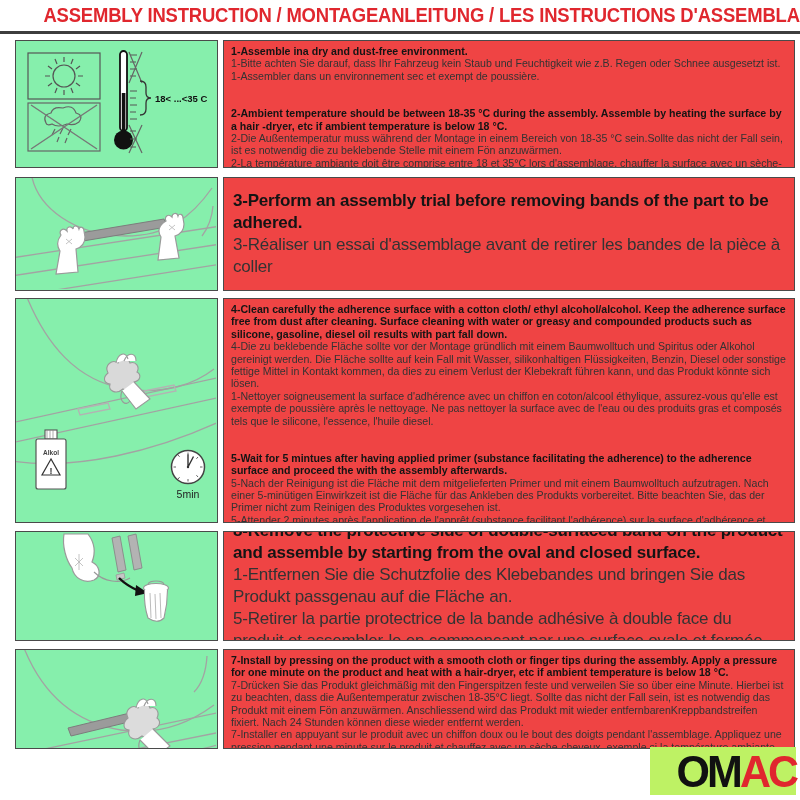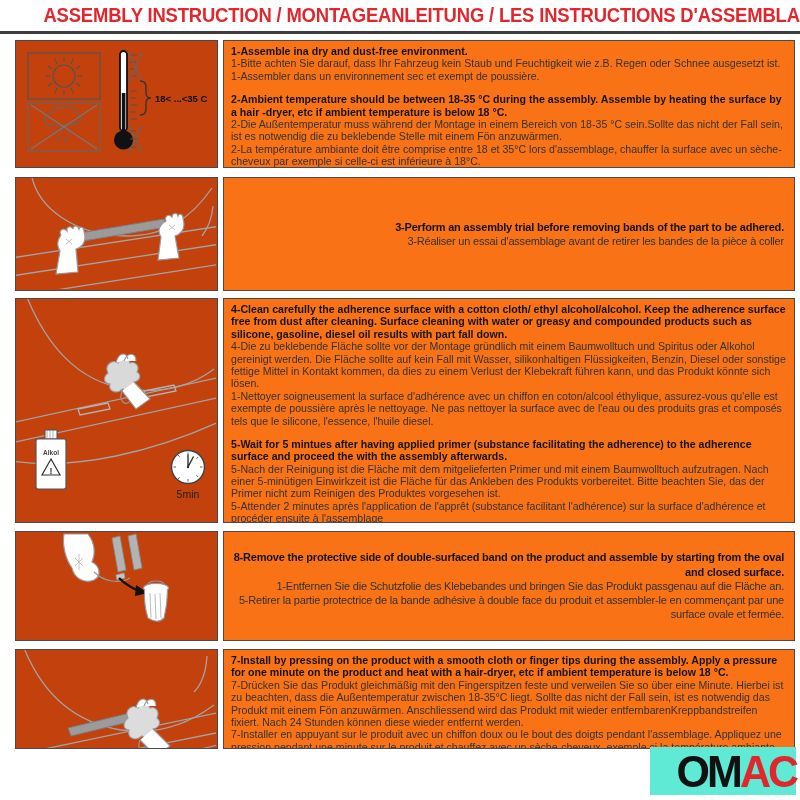--- a/index.html
+++ b/index.html
@@ -4,34 +4,34 @@
 <style>
   html,body{margin:0;padding:0;background:#ffffff;}
   .page{position:relative;width:800px;height:800px;background:#fff;overflow:hidden;
         font-family:"Liberation Sans",sans-serif;color:#222;}
   .title-wrap{position:absolute;top:3px;left:0;width:800px;text-align:center;white-space:nowrap;}
   .title{display:inline-block;font-size:20.5px;font-weight:bold;color:#e0272e;
          letter-spacing:-0.2px;transform:scaleX(0.90);transform-origin:center;}
   .title-divider{position:absolute;top:31px;left:0;width:800px;height:2.5px;background:#3d3d3d;}
   .row{position:absolute;left:0;width:800px;}
   .icon-box{position:absolute;left:15px;top:0;width:203px;height:100%;
-            border:1.5px solid #4a4a4a;box-sizing:border-box;background:#c2410c;overflow:hidden;text-align:right;}
+            border:1.5px solid #4a4a4a;box-sizing:border-box;background:#86efac;overflow:hidden;text-align:right;}
   .text-box{position:absolute;left:223px;top:0;width:572px;height:100%;
-            border:1.5px solid #4a4a4a;box-sizing:border-box;background:#f97316;overflow:hidden;}
+            border:1.5px solid #4a4a4a;box-sizing:border-box;background:#ef4444;overflow:hidden;}
   .text-box.sm{padding:4px 8px 0 7px;}
   .text-box.lg{display:flex;flex-direction:column;justify-content:center;padding:0 10px 0 9px;}
   p{margin:0;}
   .sm p{font-size:10.6px;line-height:1.17;}
-  .lg p{font-size:11px;line-height:1.3;letter-spacing:-0.2px;text-align:right;}
+  .lg p{font-size:17px;line-height:1.3;letter-spacing:-0.2px;}
   .b{font-weight:bold;color:#141414;}
   .r{font-weight:normal;color:#333;}
-  .grp + .grp{margin-top:11px;}
+  .grp + .grp{margin-top:25px;}
   .lgrp p + p{margin-top:0;}
   svg{display:block;}
-  .logo{position:absolute;left:650px;top:747px;width:146px;height:48px;background:#5eead4;
+  .logo{position:absolute;left:650px;top:747px;width:146px;height:48px;background:#bef264;
         display:flex;align-items:center;justify-content:flex-end;z-index:5;}
   .logo span{font-size:43px;font-weight:bold;letter-spacing:-3px;line-height:1;
              transform:scaleY(1.04);font-family:"Liberation Sans",sans-serif;}
   .lb{color:#111;}
   .lr{color:#e0272e;}
 </style>
 </head>
 <body>
 
 <div class="page">

